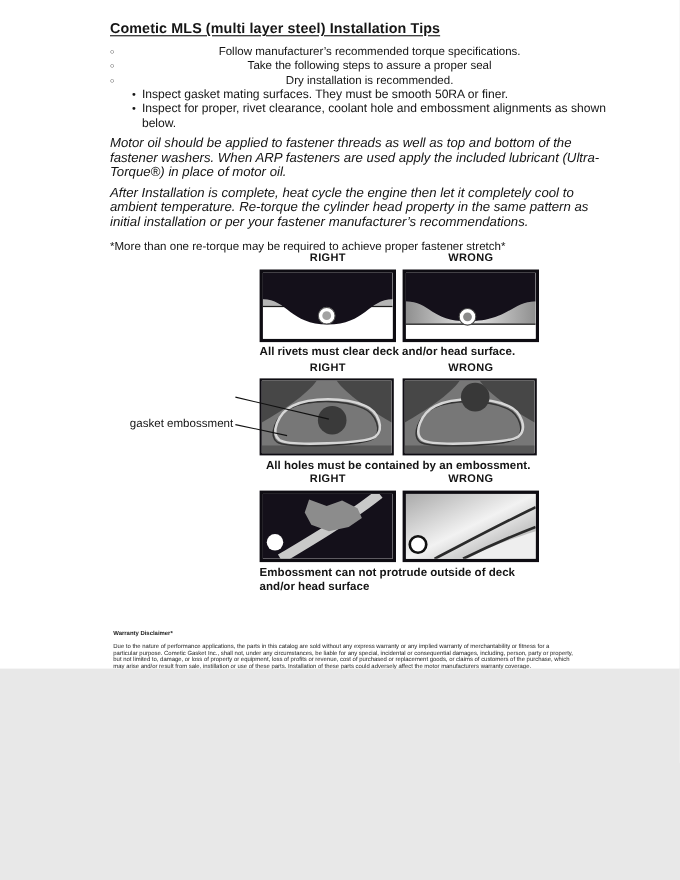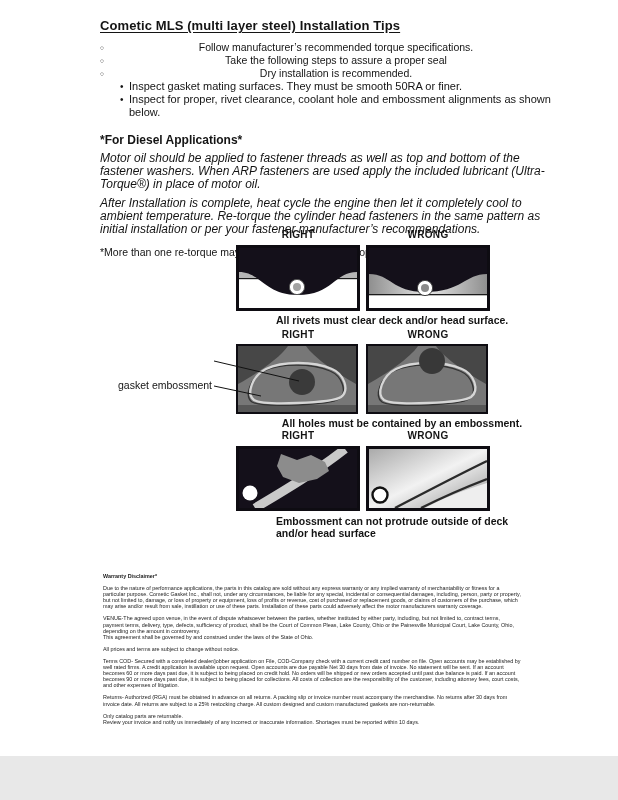--- a/index.html
+++ b/index.html
@@ -1,16 +1,16 @@
 <!DOCTYPE html>
 <html><head>
 <meta charset="utf-8">
 <style>
   html,body{margin:0;padding:0;background:#e8e8e8;}
-  .page{position:relative;width:618px;height:756px;background:#ffffff;overflow:hidden;
+  .page{position:relative;width:618px;height:608px;background:#ffffff;overflow:hidden;
         font-family:"Liberation Sans","DejaVu Sans",sans-serif;color:#141414;}
   .abs{position:absolute;}
   .pre{white-space:pre-line;}
 
   
   .tips{left:100px;top:18px;width:462px;}
   .doc-title{font-size:13px;font-weight:700;margin:0 0 8px 0;text-decoration:underline;
              text-underline-offset:2px;letter-spacing:.1px;}
   .blist{list-style:none;margin:0;padding:0;font-size:10.5px;line-height:13px;}
   .blist li{position:relative;padding-left:10px;text-align:center;}
@@ -22,21 +22,21 @@
   .diesel-para{font-size:12px;line-height:12.8px;margin:5px 0 0 0;font-style:italic;}
   .diesel-para + .diesel-para{margin-top:7px;}
   .diesel-note{font-size:10.5px;margin:10px 0 0 0;}
 
   
   .dlabel{font-size:10px;font-weight:700;width:120px;text-align:center;letter-spacing:.3px;}
   .panel{box-sizing:border-box;background:#fff;}
   .panel svg{display:block;}
   .b3{border:3px solid #0e0c12;}
   .b2{border:2px solid #0e0c12;}
-  .dcaption{font-size:10.5px;font-weight:700;line-height:12px;margin-left:40px;}
+  .dcaption{font-size:10.5px;font-weight:700;line-height:12px;}
   .annot{font-size:10.5px;line-height:11.5px;text-align:right;width:104px;}
   .leader-overlay{left:0;top:0;width:618px;height:800px;pointer-events:none;z-index:5;}
 
   
   .legal{left:103px;top:573px;width:419px;font-size:5.4px;line-height:6.1px;color:#1c1c1c;}
   .legal p{margin:0 0 6px 0;}
   .legal .lhead{font-weight:700;margin-bottom:6px;}
   .footer-code{left:380px;top:760px;font-size:12.5px;letter-spacing:.2px;}
 </style>
 </head>
@@ -48,23 +48,22 @@
     <h1 class="doc-title">Cometic MLS (multi layer steel) Installation Tips</h1>
     <ul class="blist">
       <li>Follow manufacturer’s recommended torque specifications.</li>
       <li>Take the following steps to assure a proper seal</li>
       <li>Dry installation is recommended.</li>
     </ul>
     <ul class="sublist">
       <li>Inspect gasket mating surfaces.  They must be smooth 50RA or finer.</li>
       <li>Inspect for proper, rivet clearance, coolant hole and embossment alignments as shown below.</li>
     </ul>
-    <h2 class="diesel-head">*For Diesel Applications*</h2>
     <p class="diesel-para">Motor oil should be applied to fastener threads as well as top and bottom of the fastener washers. When ARP fasteners are used apply the included lubricant (Ultra-Torque®) in place of motor oil.</p>
-    <p class="diesel-para">After Installation is complete, heat cycle the engine then let it completely cool to ambient temperature. Re-torque the cylinder head fasteners in the same pattern as initial installation or per your fastener manufacturer’s recommendations.</p>
+    <p class="diesel-para">After Installation is complete, heat cycle the engine then let it completely cool to ambient temperature. Re-torque the cylinder head property in the same pattern as initial installation or per your fastener manufacturer’s recommendations.</p>
     <p class="diesel-note">*More than one re-torque may be required to achieve proper fastener stretch*</p>
   </div>
 
   <div class="abs dlabel" style="left:238px;top:229px;">RIGHT</div>
   <div class="abs dlabel" style="left:368px;top:229px;">WRONG</div>
 
   <div class="abs panel b3" style="left:236px;top:245px;">
     <svg width="118" height="60" viewBox="0 0 118 60">
       <rect x="0" y="0" width="118" height="60" fill="#ffffff"></rect>
       <rect x="0" y="24" width="118" height="6" fill="#b5b5b5"></rect>

